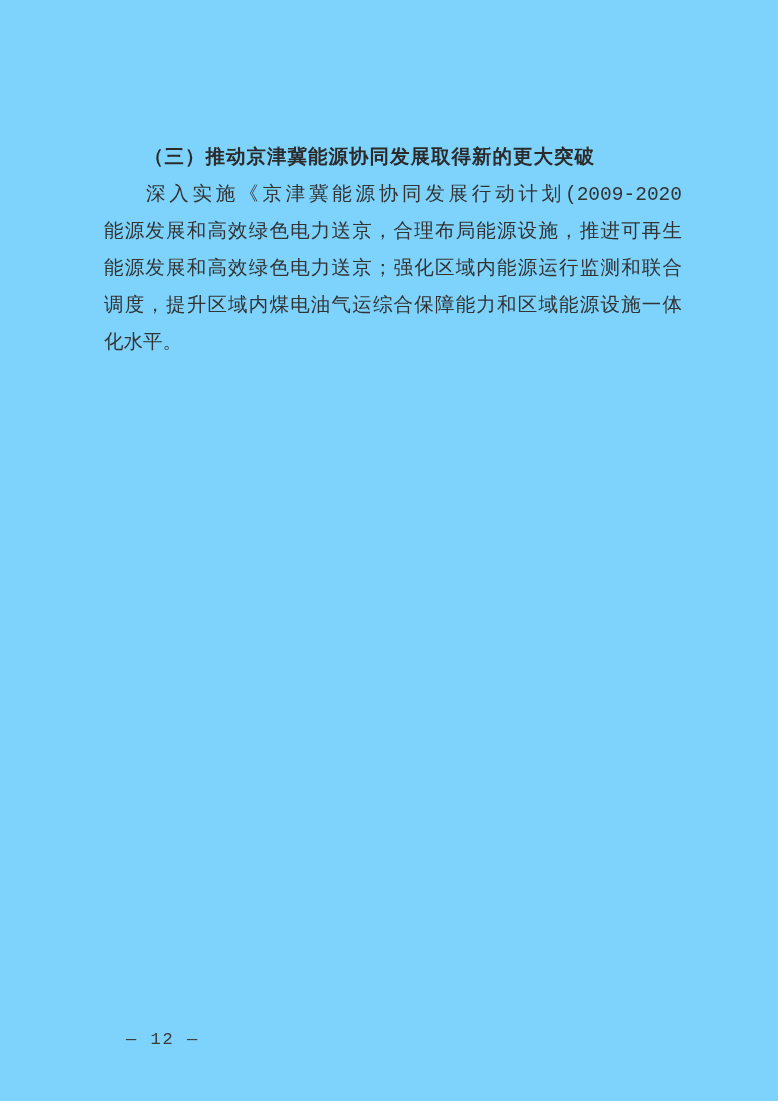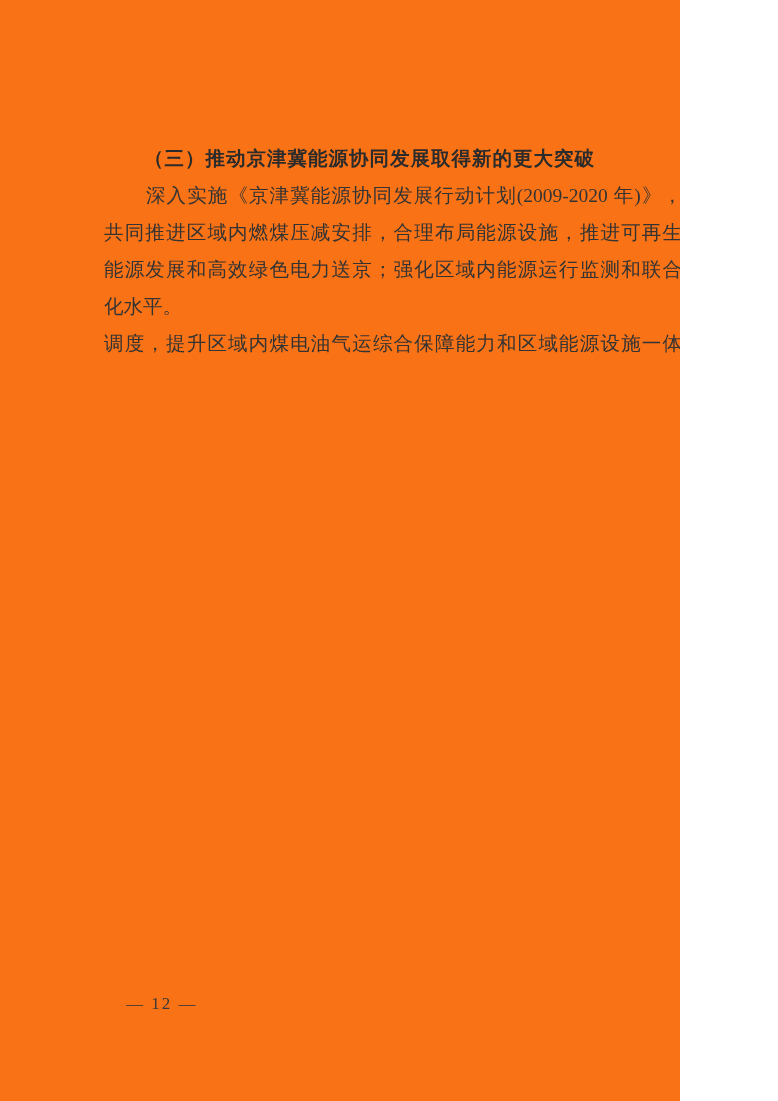--- a/index.html
+++ b/index.html
@@ -2,24 +2,24 @@
 <html><head>
 <meta charset="utf-8">
 <style>
   html, body {
     margin: 0;
     padding: 0;
     background: #ffffff;
   }
   .page {
     position: relative;
-    width: 680px;
+    width: 778px;
     height: 1101px;
-    background: #f97316;
-    font-family: Liberation Serif, serif;
+    background: #7dd3fc;
+    font-family: Liberation Mono, monospace;
     color: #333333;
     overflow: hidden;
   }
   .content {
     position: absolute;
     left: 104px;
     top: 140px;
     width: 578px;
     font-size: 19.5px;
     line-height: 37px;
@@ -41,33 +41,33 @@
   .line.indent {
     padding-left: 42px;
   }
   .line.last {
     text-align: left;
     text-align-last: left;
   }
   .footer {
     position: absolute;
     left: 126px;
-    top: 992px;
+    top: 1028px;
     font-size: 17px;
     line-height: 24px;
     color: #3a3a3a;
     letter-spacing: 2px;
   }
 </style>
 </head>
 <body>
 
 <div class="page">
   <div class="content">
     <div class="heading">（三）推动京津冀能源协同发展取得新的更大突破</div>
     <div class="line indent">深入实施《京津冀能源协同发展行动计划(2009-2020 年)》，</div>
-    <div class="line">共同推进区域内燃煤压减安排，合理布局能源设施，推进可再生</div>
+    <div class="line">能源发展和高效绿色电力送京，合理布局能源设施，推进可再生</div>
     <div class="line">能源发展和高效绿色电力送京；强化区域内能源运行监测和联合</div>
+    <div class="line">调度，提升区域内煤电油气运综合保障能力和区域能源设施一体</div>
     <div class="line last">化水平。</div>
-    <div class="line">调度，提升区域内煤电油气运综合保障能力和区域能源设施一体</div>
   </div>
   <div class="footer">— 12 —</div>
 </div>
 
 </body></html>

